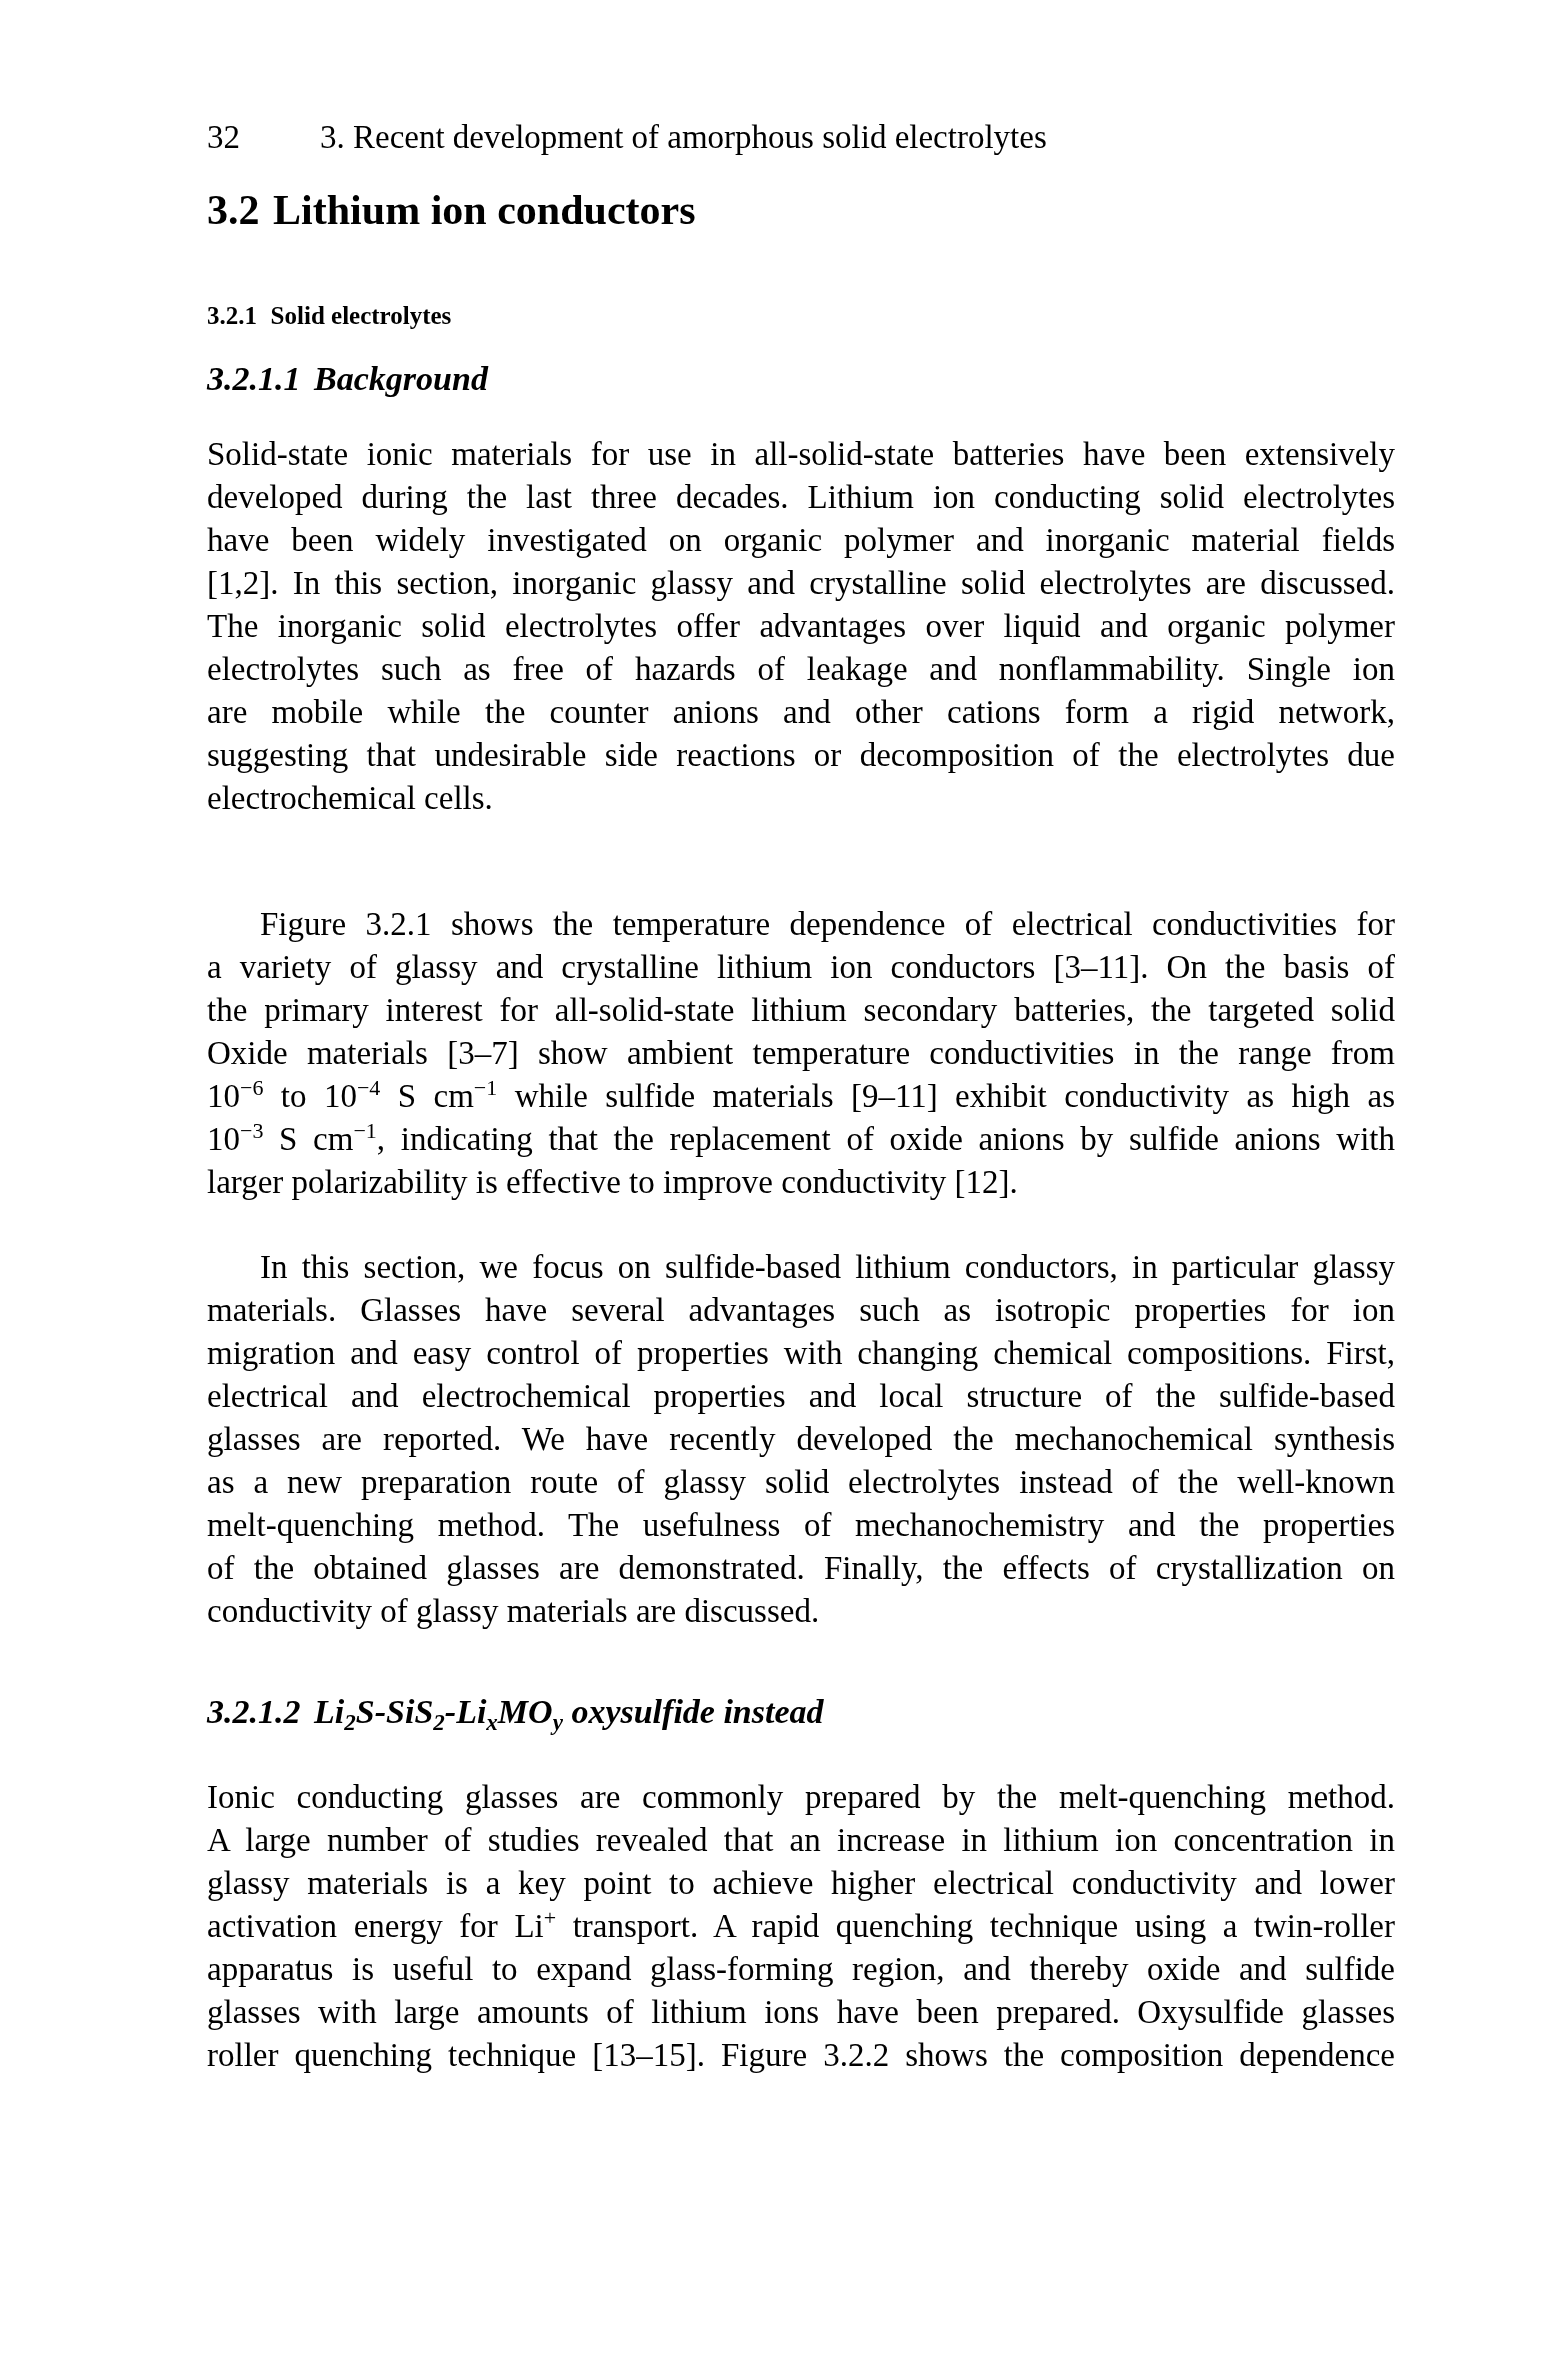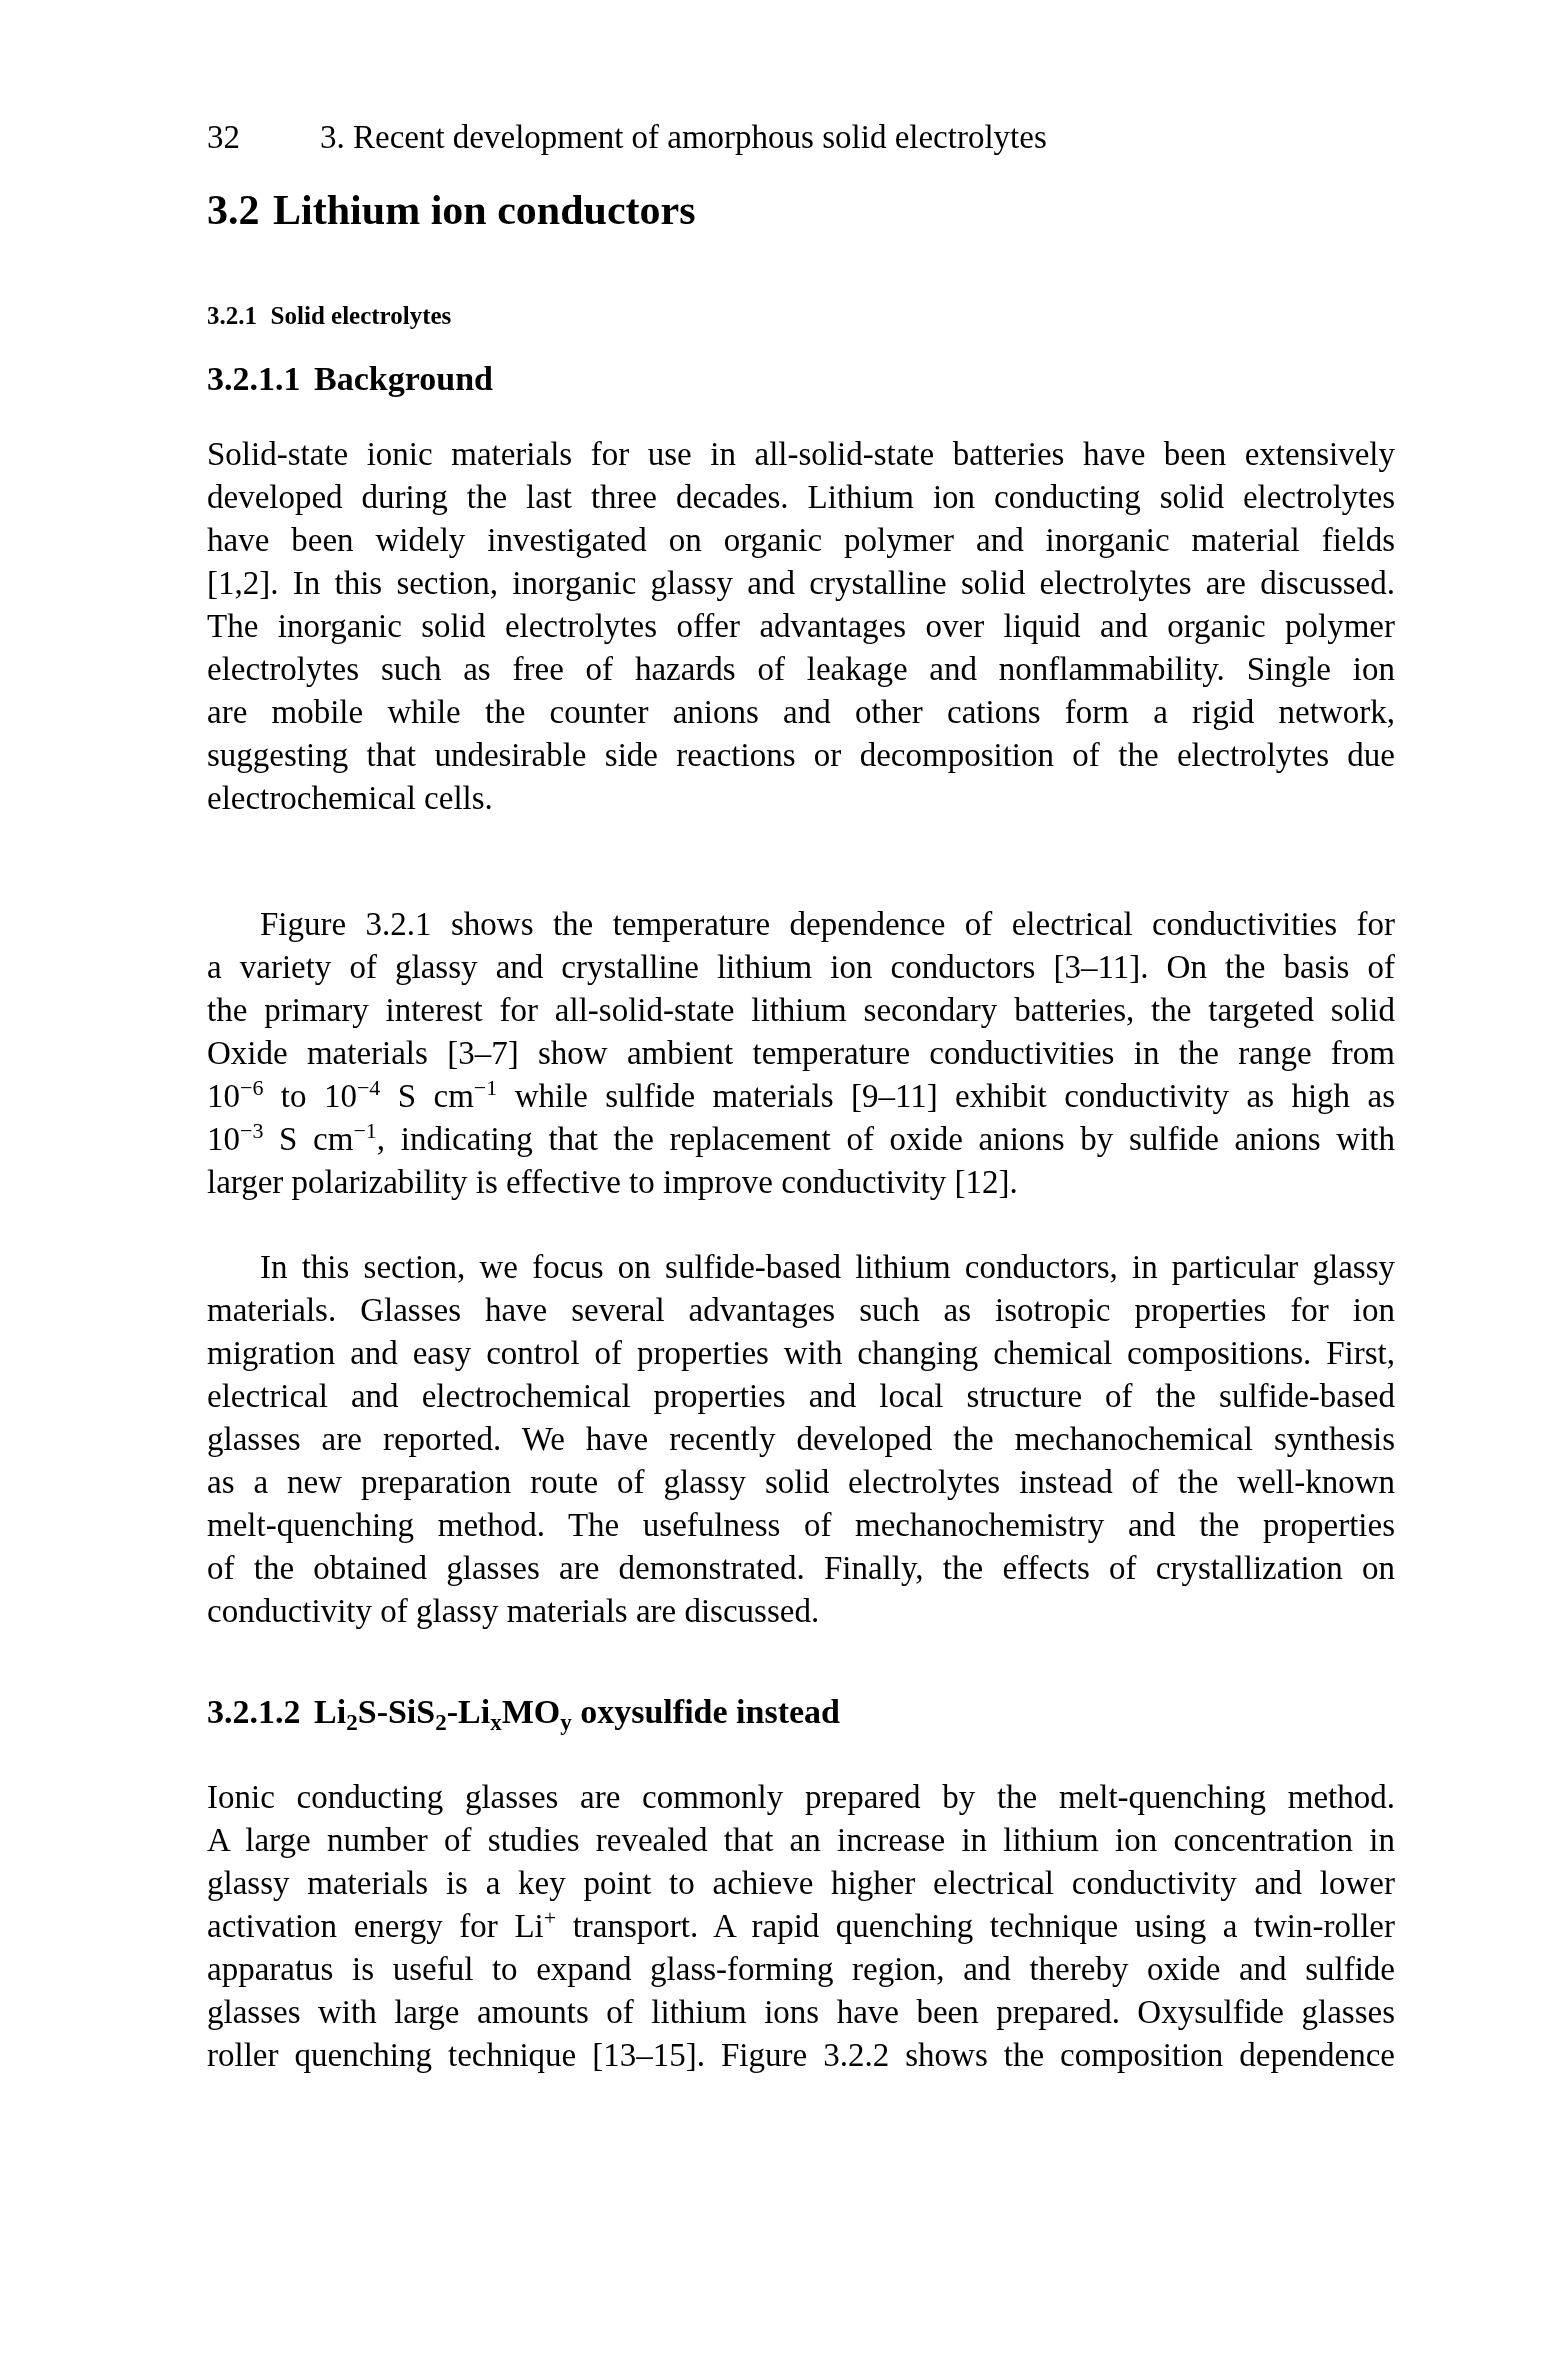--- a/index.html
+++ b/index.html
@@ -4,21 +4,21 @@
 <style>
   html, body { margin: 0; padding: 0; background: #ffffff; }
   body { width: 1560px; height: 2366px; position: relative; overflow: hidden;
          font-family: "Liberation Serif", "DejaVu Serif", serif; color: #000; }
   .page { position: absolute; left: 0; top: 0; width: 1292px; height: 2366px; }
   .running-head { position: absolute; left: 207px; top: 119px; font-size: 33px; line-height: 37px; white-space: nowrap; }
   .running-head .pno { display: inline-block; width: 113px; }
   .h { position: absolute; left: 207px; font-weight: bold; white-space: nowrap; }
   .h2 { top: 186px; font-size: 42px; line-height: 48px; }
   .h3 { top: 295px; font-size: 25px; line-height: 41px; font-family: Liberation Serif, serif; }
-  .h4 { font-size: 34px; line-height: 41px; }
+  .h4 { font-size: 34px; line-height: 41px; font-style: italic; }
   .h .num { display: inline-block; margin-right: 13.6px; text-align: center; }
   .block { position: absolute; left: 207px; width: 1188px; font-size: 33px; }
   .line { height: 43px; line-height: 43px; white-space: nowrap; text-align: justify; text-align-last: justify; overflow: visible; }
   .line.last { text-align-last: left; }
   .line.indent { padding-left: 53px; }
   sup { font-size: 22px; line-height: 0; vertical-align: 12px; }
   sub { font-size: 23px; line-height: 0; vertical-align: -6.8px; }
 </style>
 </head>
 <body>

